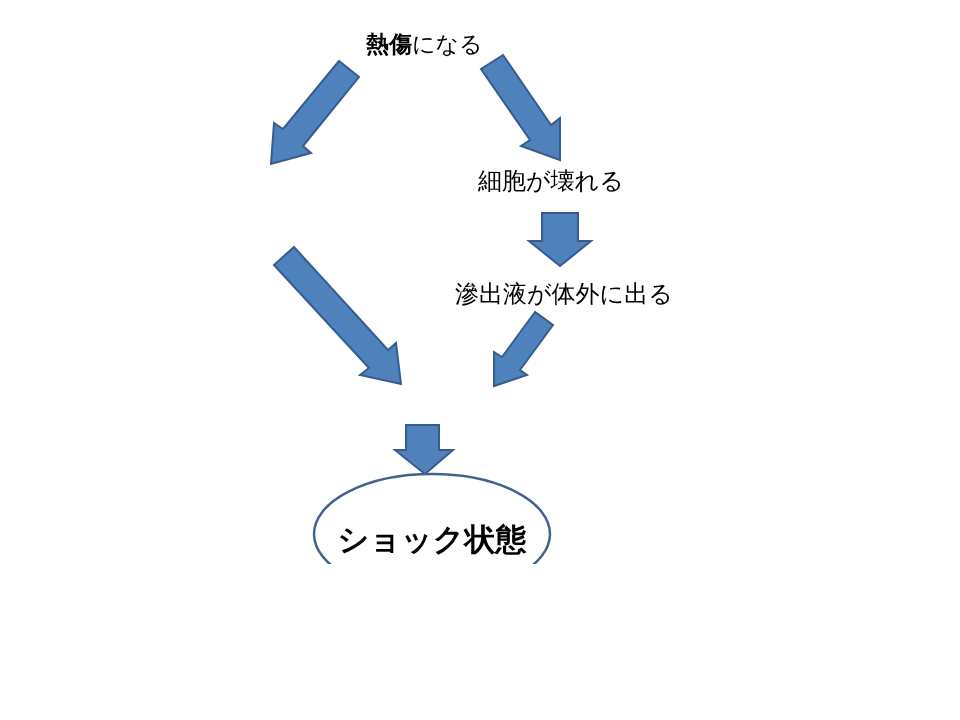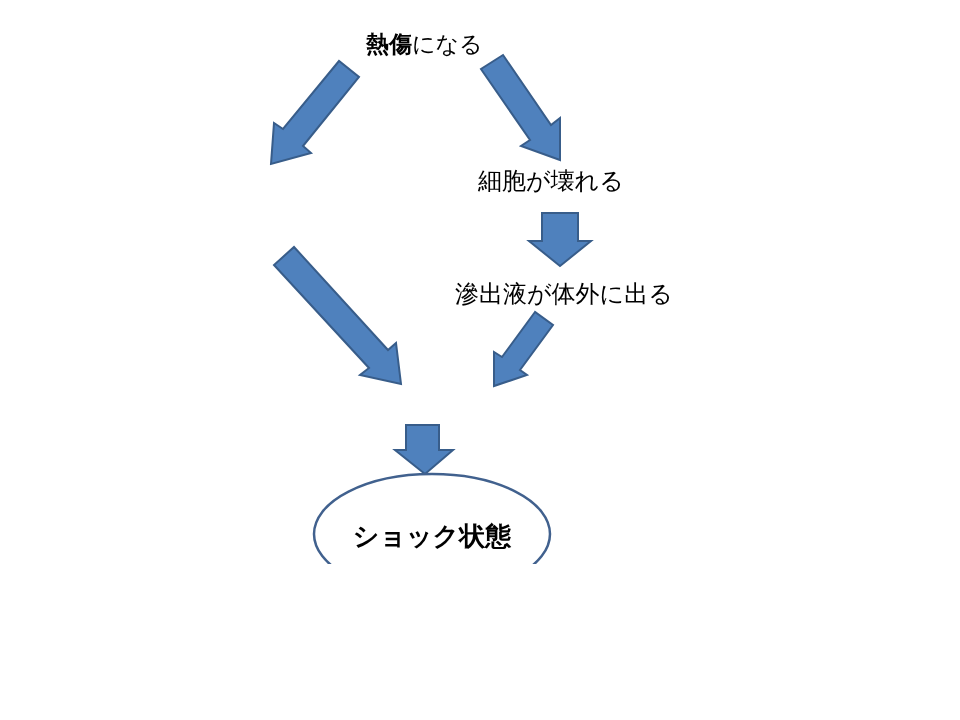--- a/index.html
+++ b/index.html
@@ -32,21 +32,21 @@
     letter-spacing: 0px;
   }
   .label-burn   { left: 366px; top: 32px;  font-size: 23px; }
   .label-burn .bold-part { font-weight: bold; }
   .label-exudate{ left: 164px; top: 196px; }
   .label-cell   { left: 478px; top: 168px; text-align: center; }
   .label-plasma { left: 455px; top: 281px; }
   .label-volume { left: 320px; top: 396px; }
   .label-shock  {
     left: 314px; top: 523px; width: 236px;
-    text-align: center; font-weight: bold; font-size: 26px;
+    text-align: center; font-weight: bold; font-size: 31px;
   }
   .arrow { stroke-width: 2; stroke-linejoin: miter; }
   .ellipse-shape { fill: #ffffff; stroke-width: 2.5; }
 </style>
 </head>
 <body>
 
 <div class="slide">
 
   <svg class="diagram-svg" viewBox="0 0 960 720">

